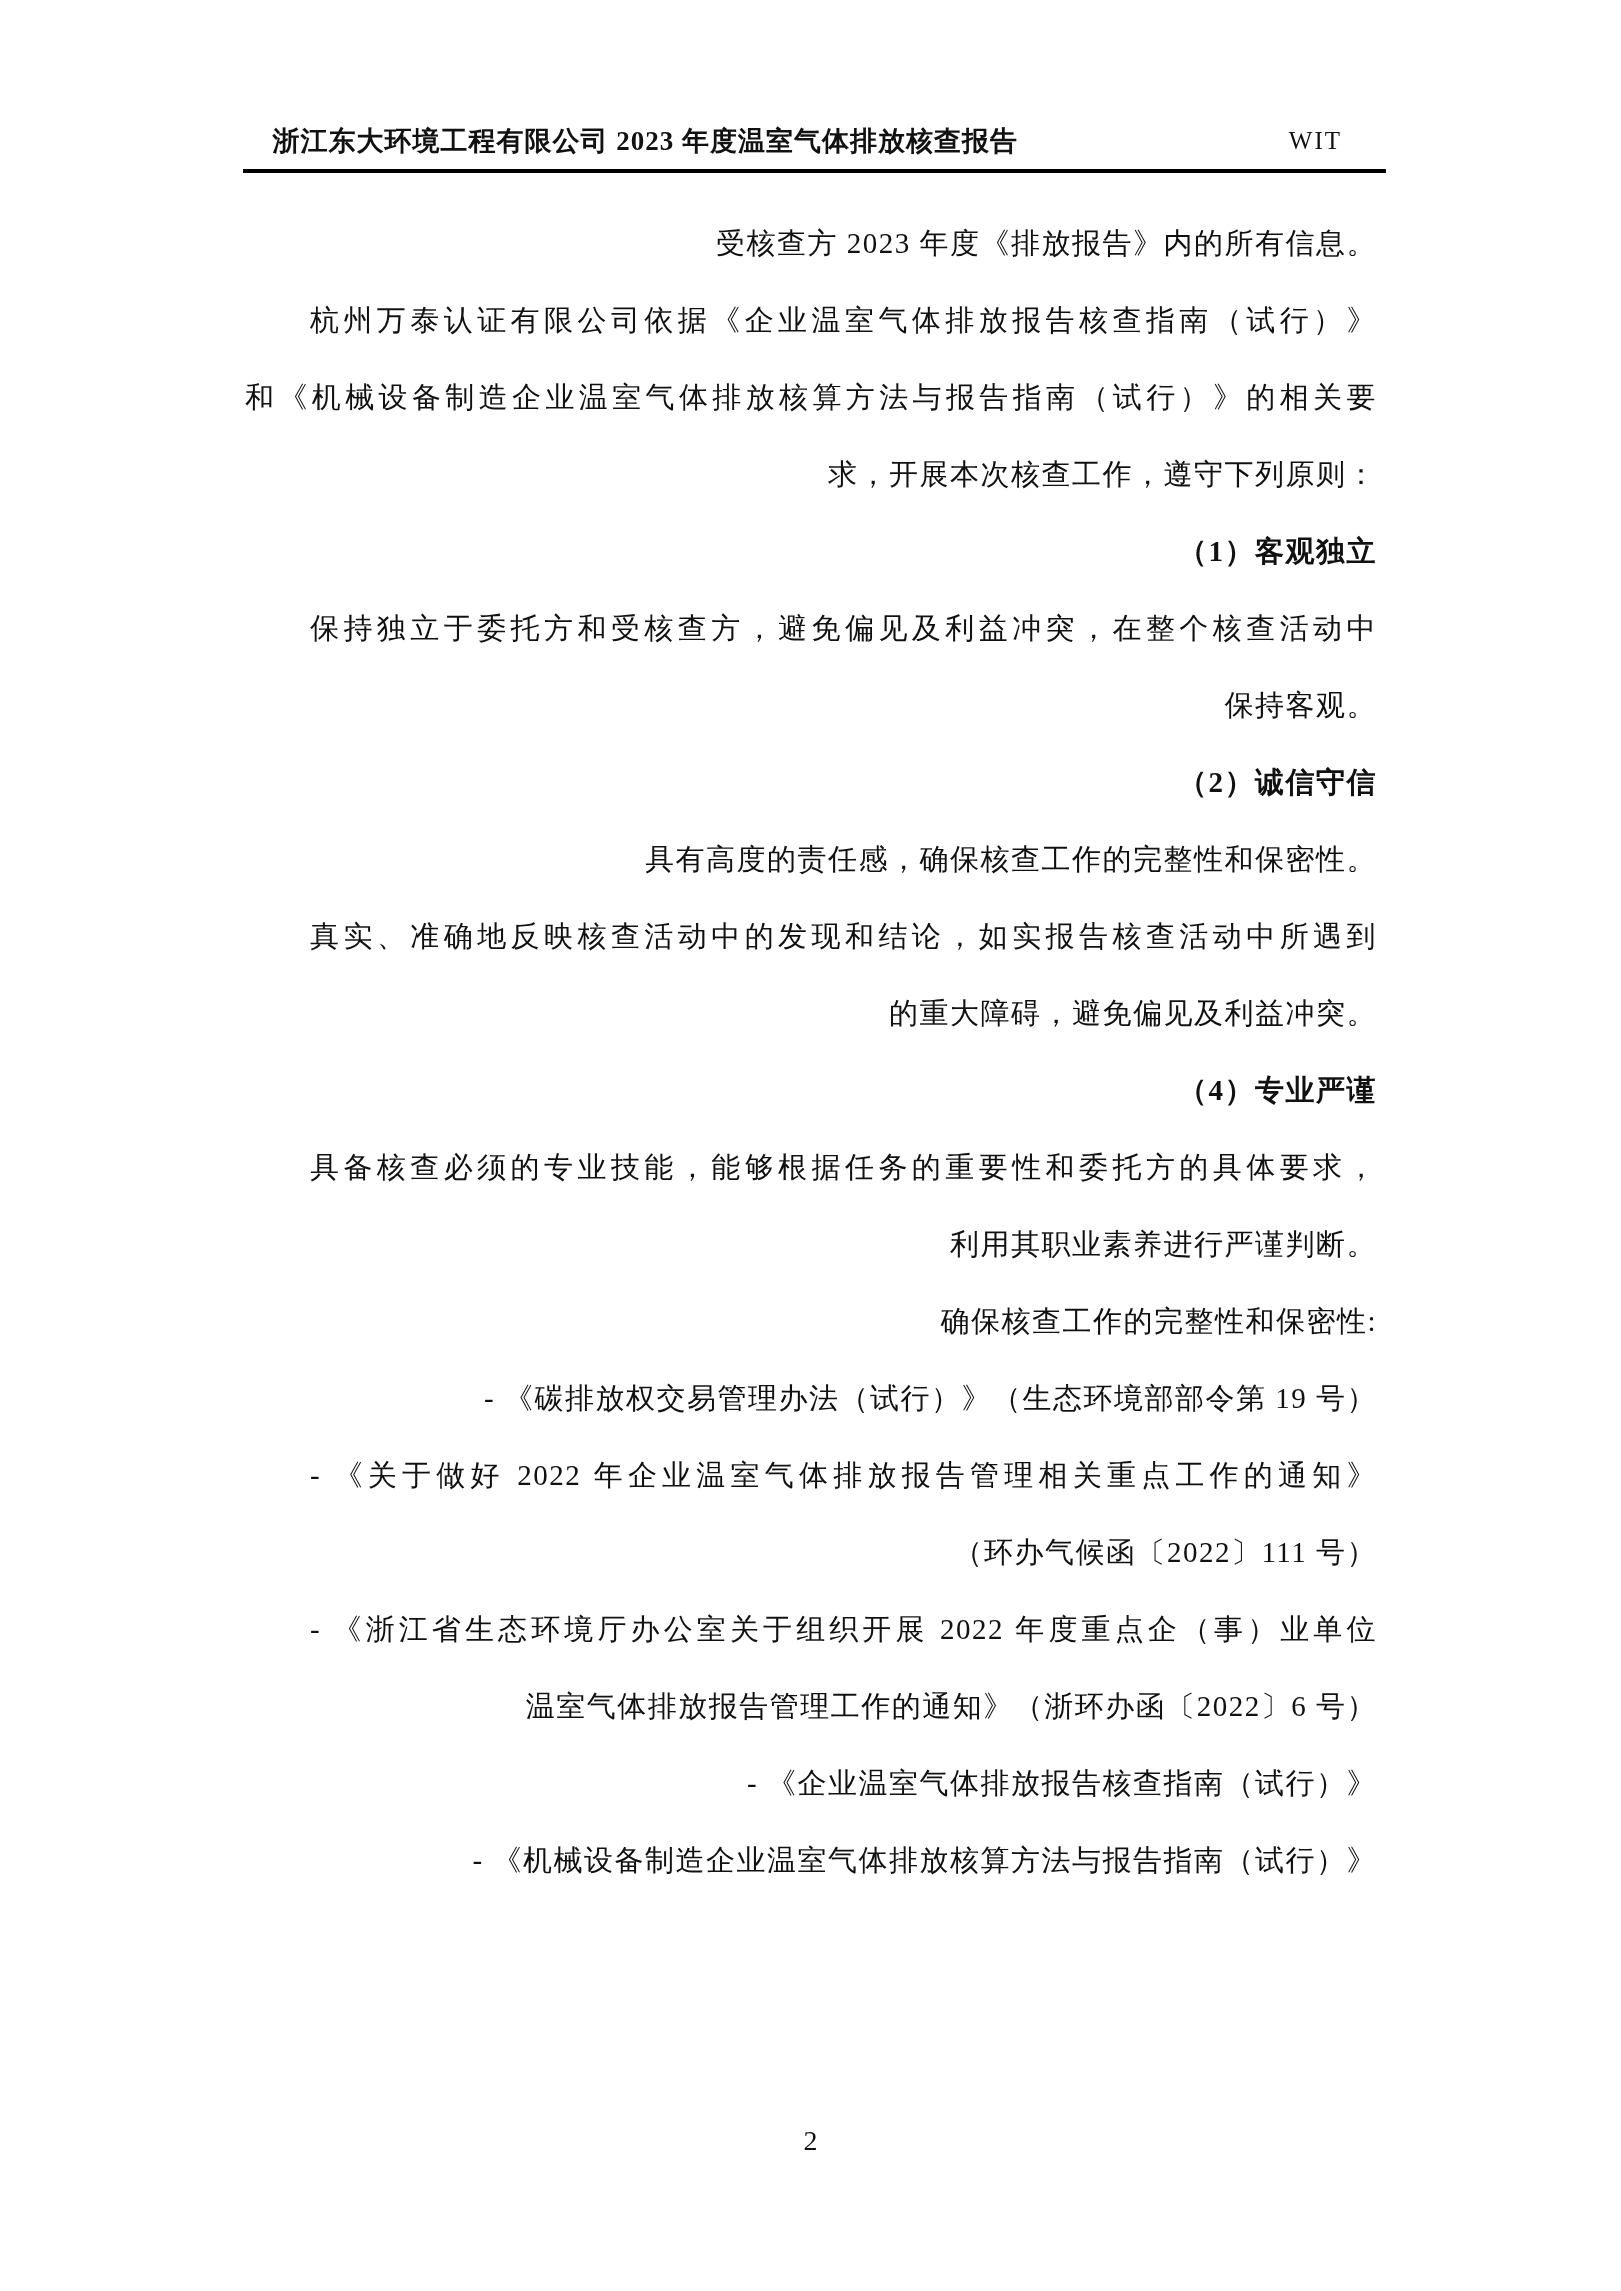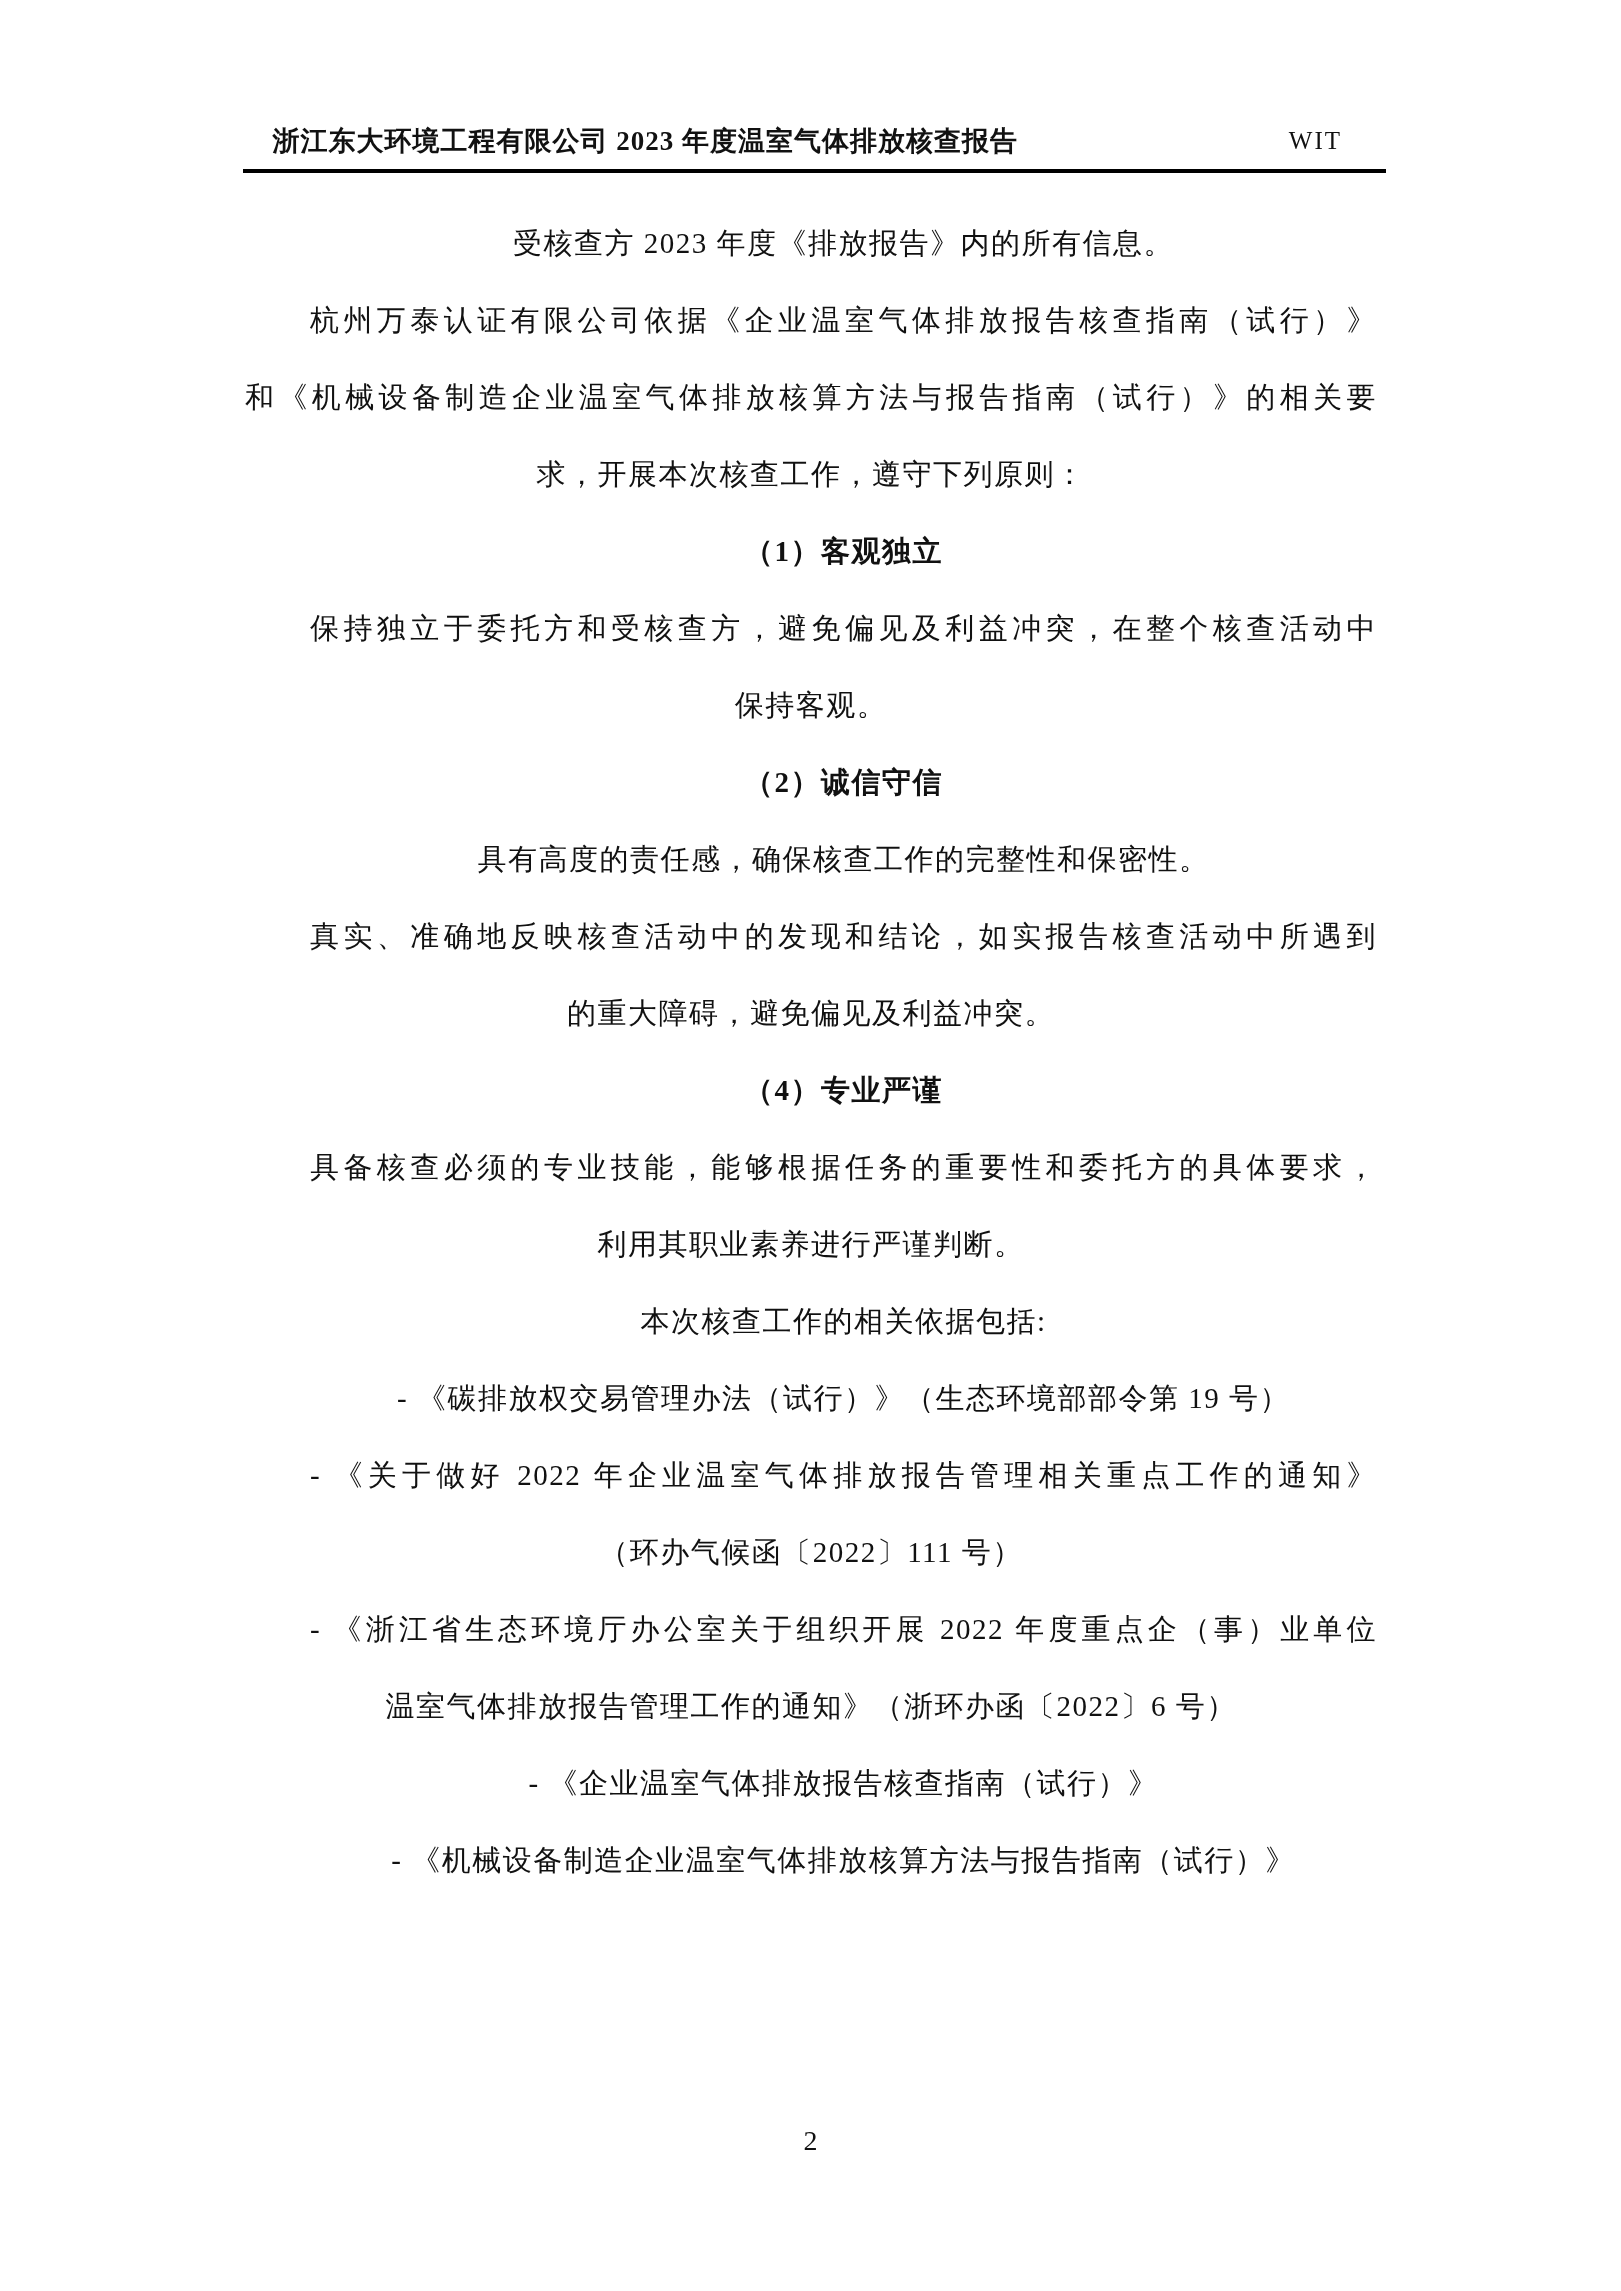--- a/index.html
+++ b/index.html
@@ -24,21 +24,21 @@
   .header-rule{
     position:absolute;left:243px;top:169px;width:1143px;height:3.9px;
     background:#000;
   }
   
   .doc-body{
     position:absolute;left:245px;top:205px;width:1132px;
   }
   .line{
     height:77px;line-height:77px;font-size:29px;letter-spacing:1.5px;
-    text-align:center;
+    text-align:right;
   }
   .line.indent{padding-left:65px;}
   .line.justify{text-align:justify;text-align-last:justify;}
   .line.bold{font-weight:bold;}
   .line.heading{
     font-size:37px;font-weight:bold;padding-left:51px;letter-spacing:2px;
   }
   
   .page-footer{
     position:absolute;left:0;top:2119px;width:1621px;height:43px;
@@ -62,21 +62,21 @@
     <div class="line indent bold">（1）客观独立</div>
     <div class="line indent justify">保持独立于委托方和受核查方，避免偏见及利益冲突，在整个核查活动中</div>
     <div class="line">保持客观。</div>
     <div class="line indent bold">（2）诚信守信</div>
     <div class="line indent">具有高度的责任感，确保核查工作的完整性和保密性。</div>
     <div class="line indent justify">真实、准确地反映核查活动中的发现和结论，如实报告核查活动中所遇到</div>
     <div class="line">的重大障碍，避免偏见及利益冲突。</div>
     <div class="line indent bold">（4）专业严谨</div>
     <div class="line indent justify">具备核查必须的专业技能，能够根据任务的重要性和委托方的具体要求，</div>
     <div class="line">利用其职业素养进行严谨判断。</div>
-    <div class="line indent">本次核查工作的相关依据包括:</div>
+    <div class="line indent">确保核查工作的完整性和保密性:</div>
     <div class="line indent">- 《碳排放权交易管理办法（试行）》（生态环境部部令第 19 号）</div>
     <div class="line indent justify">- 《关于做好 2022 年企业温室气体排放报告管理相关重点工作的通知》</div>
     <div class="line">（环办气候函〔2022〕111 号）</div>
     <div class="line indent justify">- 《浙江省生态环境厅办公室关于组织开展 2022 年度重点企（事）业单位</div>
     <div class="line">温室气体排放报告管理工作的通知》（浙环办函〔2022〕6 号）</div>
     <div class="line indent">- 《企业温室气体排放报告核查指南（试行）》</div>
     <div class="line indent">- 《机械设备制造企业温室气体排放核算方法与报告指南（试行）》</div>
   </div>
 
 <div class="page-footer">

